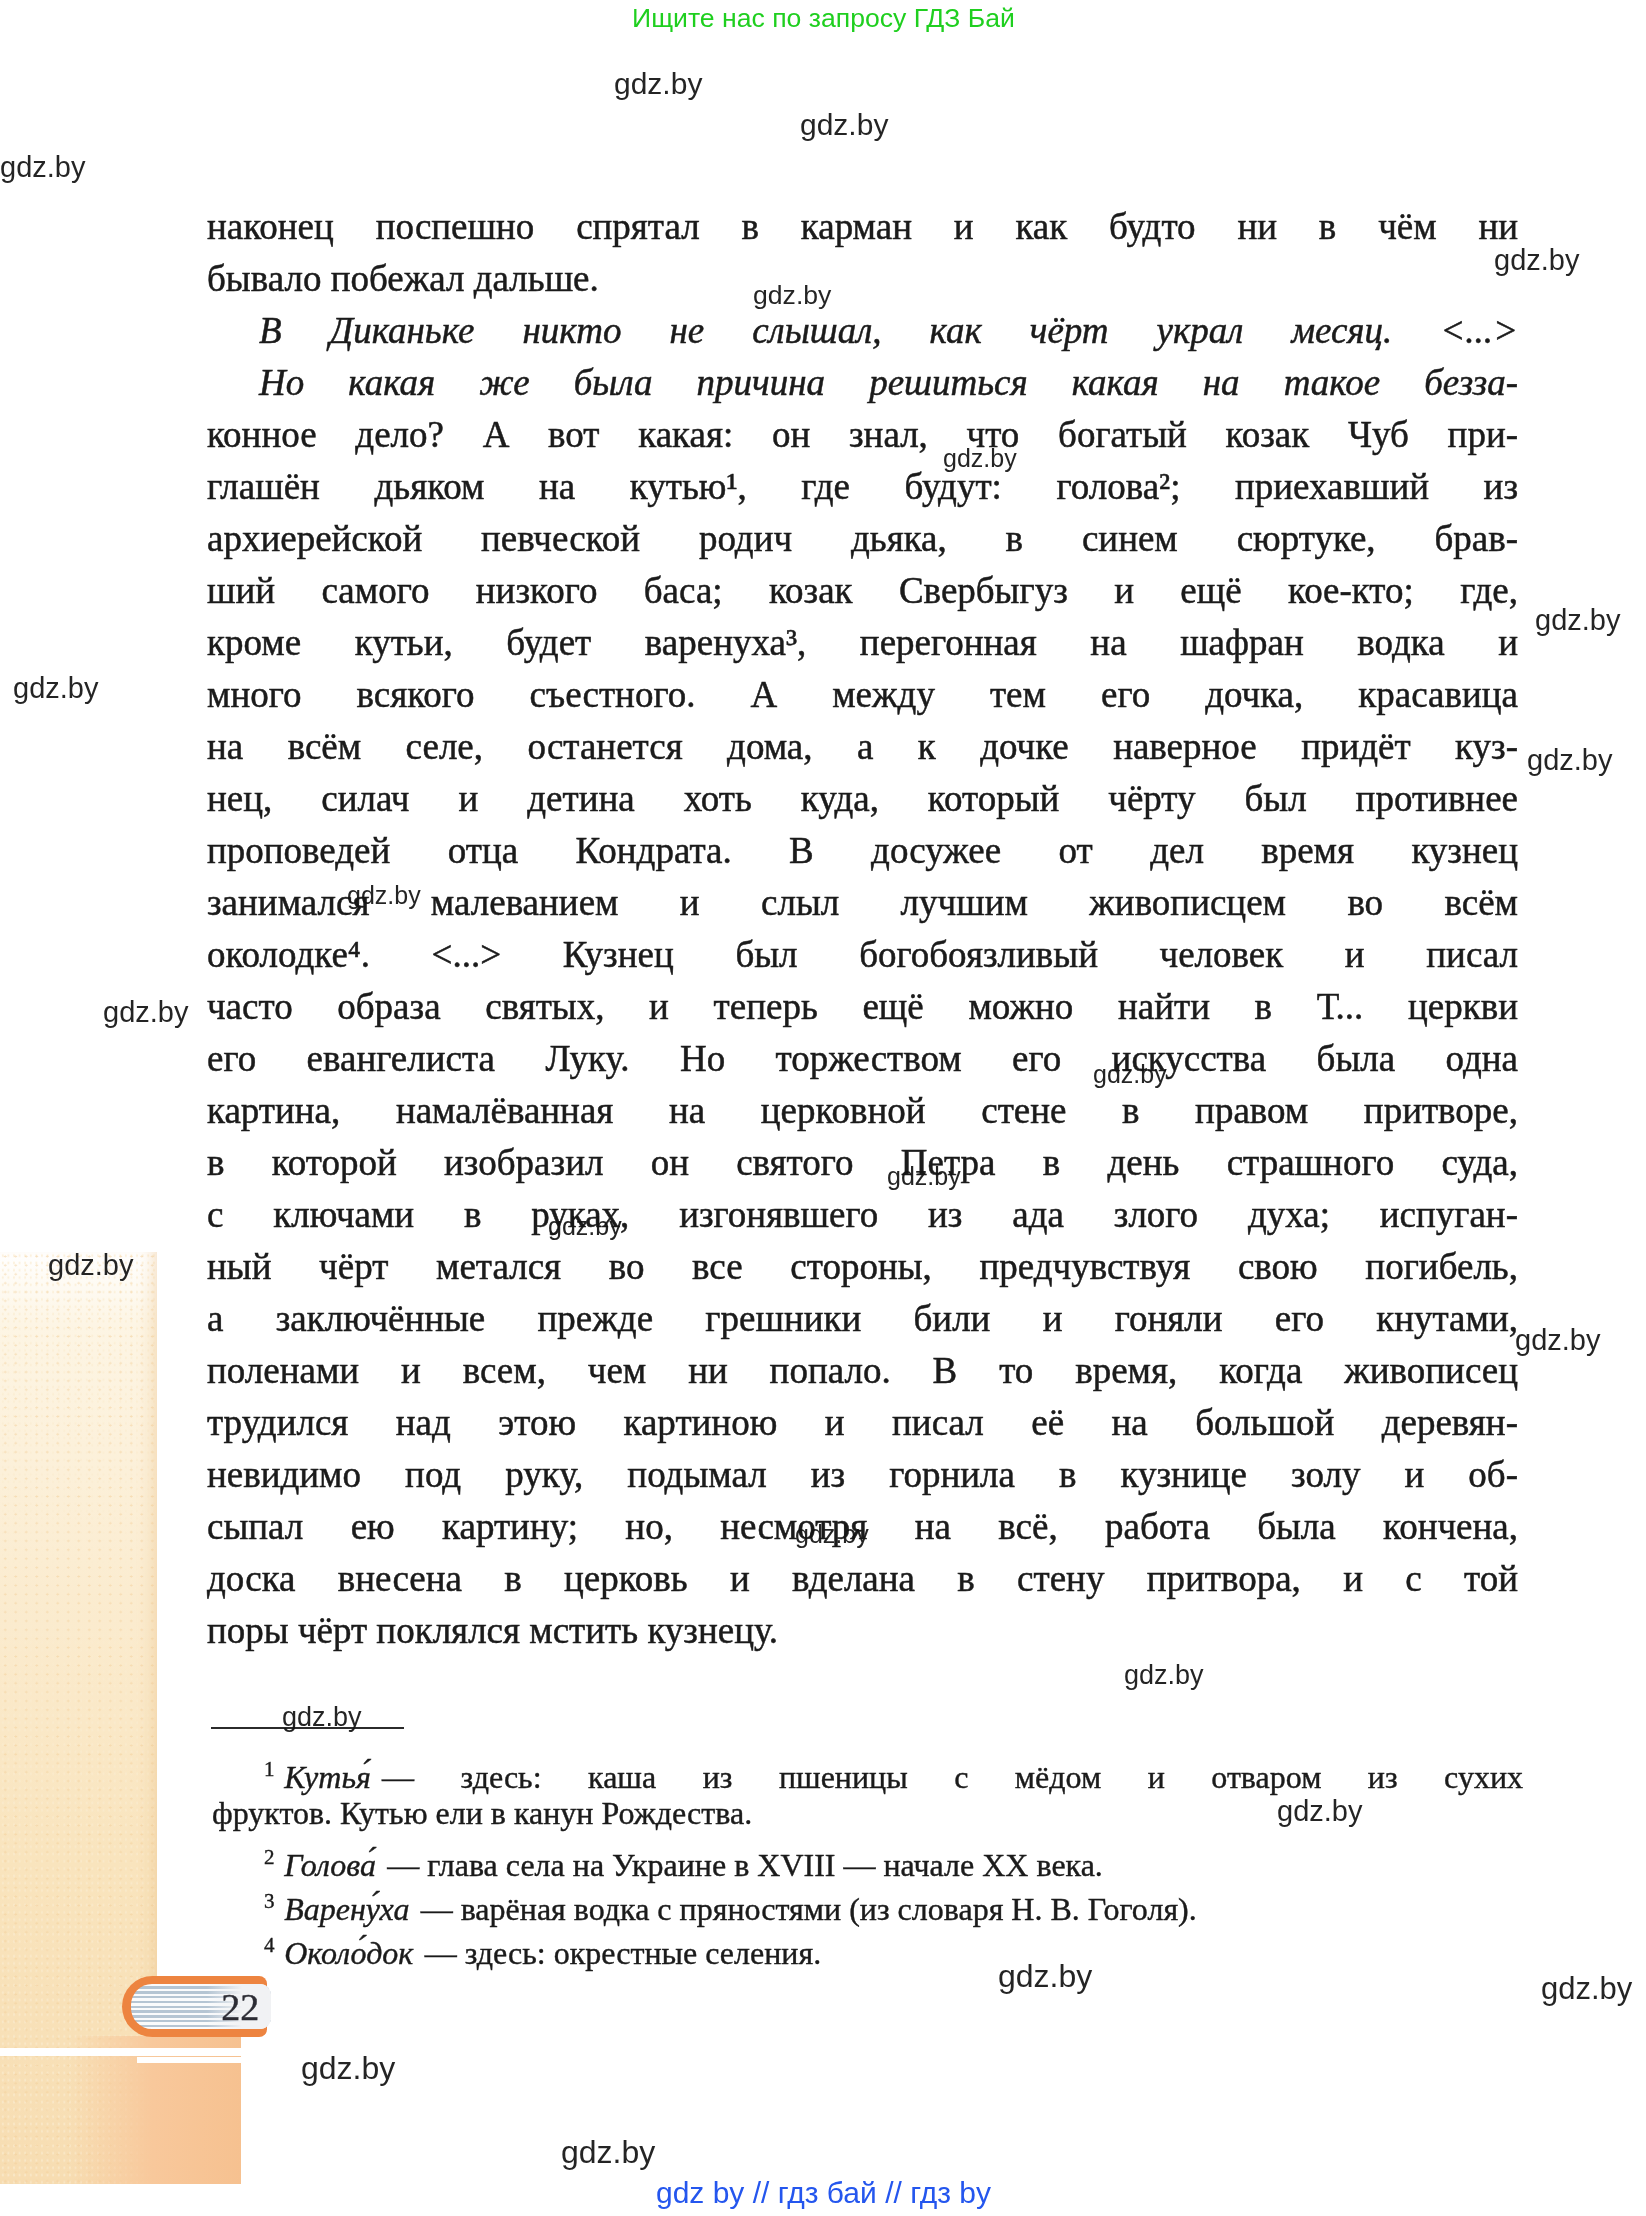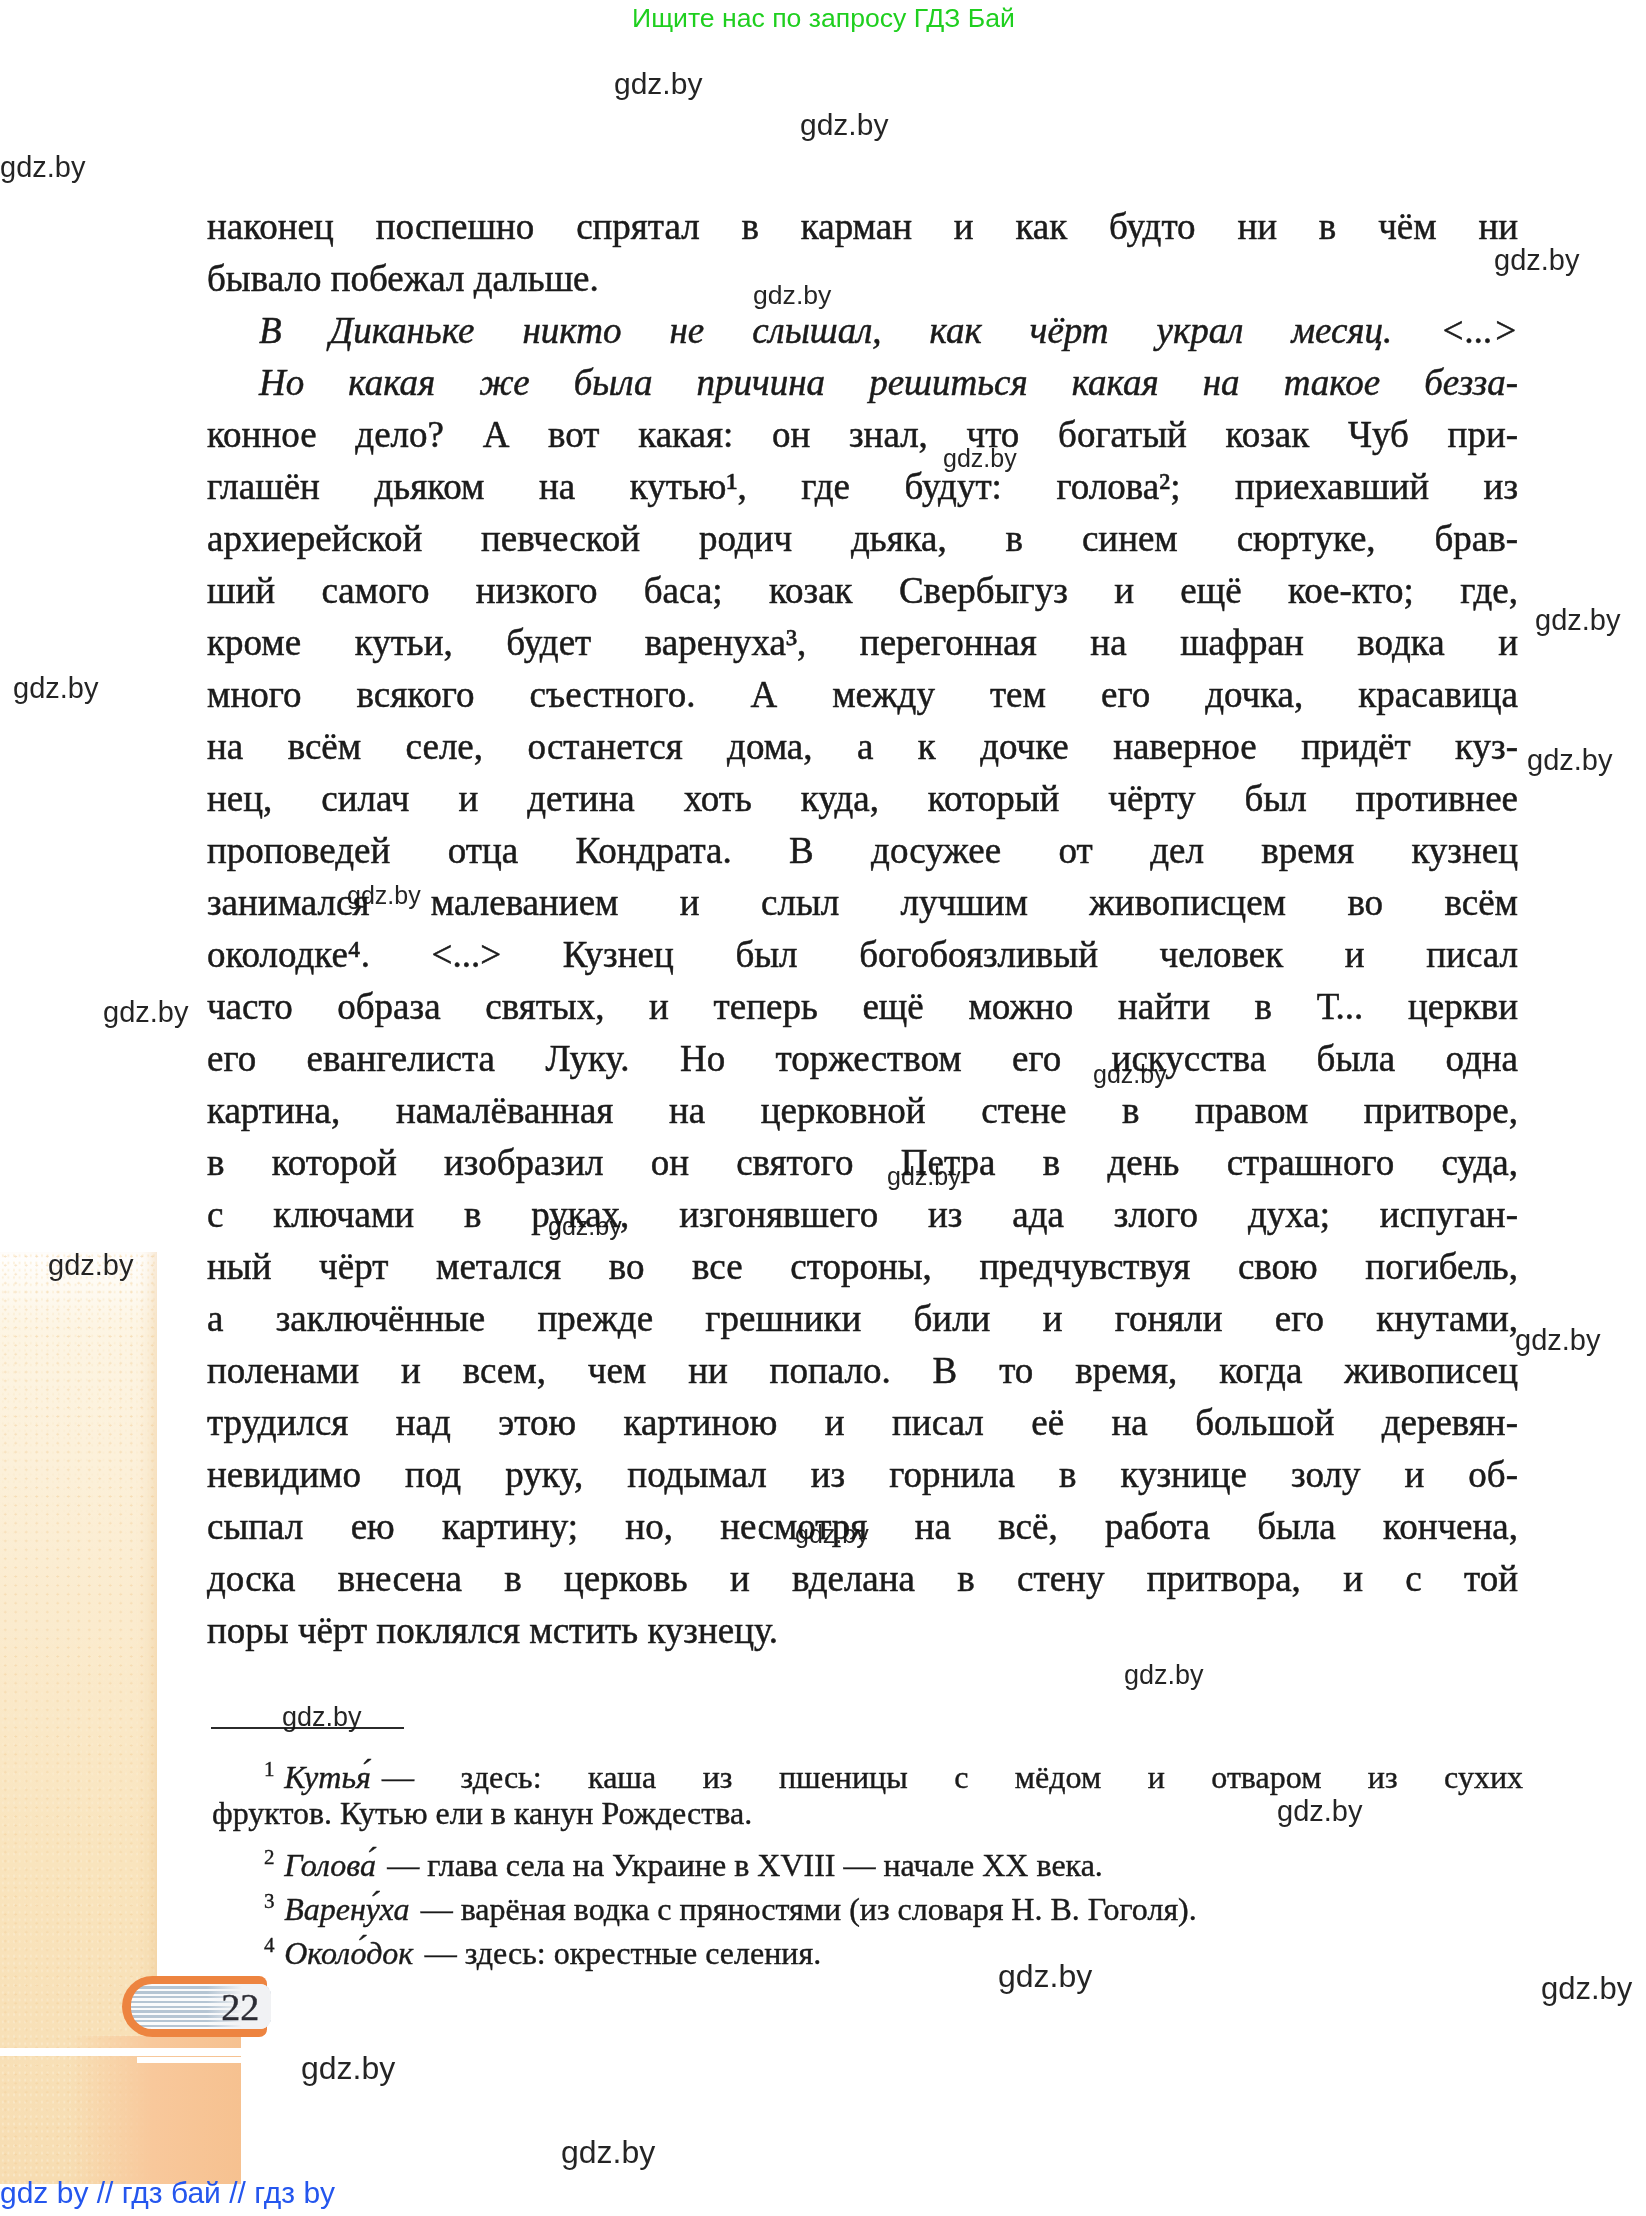--- a/index.html
+++ b/index.html
@@ -57,21 +57,21 @@
   #book-badge .pages{position:absolute;left:8.9px;top:8px;width:140px;height:45px;
       background:repeating-linear-gradient(180deg,#fafbfc 0px,#fafbfc 2.4px,#b5c5d3 2.4px,#b5c5d3 4.8px);
       border-radius:21px 11.3px 11.3px 21px;}
   #book-badge .pages:after{content:"";position:absolute;right:0;top:0;bottom:0;width:46%;
       background:linear-gradient(to right, rgba(243,244,246,0), #f1f2f4 55%);
       border-radius:0 11.3px 11.3px 0;}
   #book-badge .num{position:absolute;right:17.7px;top:50%;transform:translateY(-50%);
       font-size:38px;color:#2c2c34;z-index:2;-webkit-text-stroke:0.4px #2c2c34;}
 
   
-  #footer-links{position:absolute;left:0;top:2176px;width:100%;
+  #footer-links{position:absolute;left:0;top:2176px;width:100%;text-align:center;
       font-family:"Liberation Sans","DejaVu Sans",sans-serif;font-size:30px;cursor:pointer;}
 </style>
 </head>
 <body>
 
 <div id="page">
 
   <div class="promo" style="color: rgb(31, 207, 31);">Ищите нас по запросу ГДЗ Бай</div>
 
   <div id="left-strip"></div>

